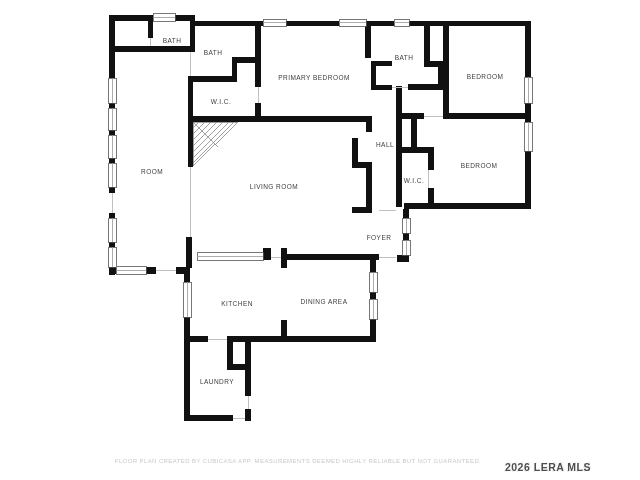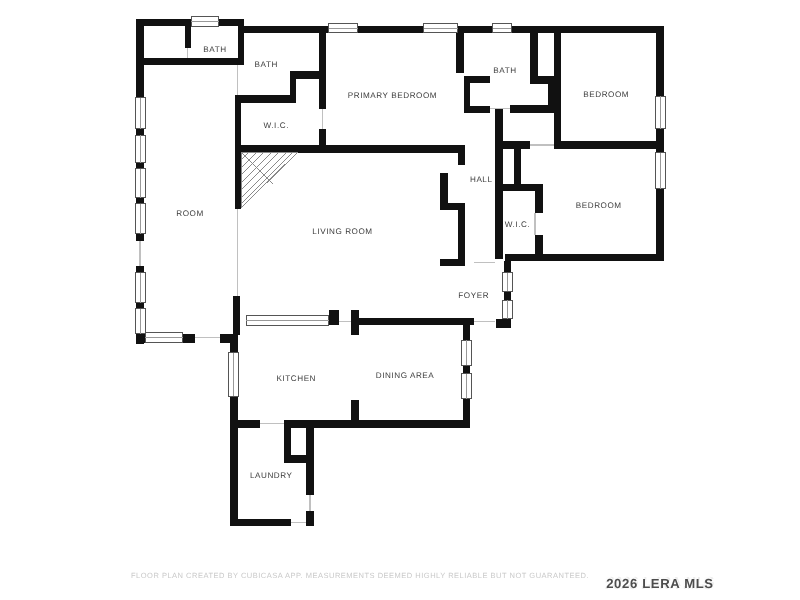--- a/index.html
+++ b/index.html
@@ -1,18 +1,19 @@
 <!DOCTYPE html>
 <html><head>
 <meta charset="utf-8">
 <style>
   html,body{margin:0;padding:0;background:#fff;}
   .canvas{
     position:relative;width:576px;height:480px;background:#ffffff;overflow:hidden;
     font-family:"Liberation Sans", sans-serif;
+    padding-left:20px;
   }
   .plan-svg{position:absolute;left:0;top:0;}
   .room-label{
     position:absolute;transform:translate(-50%,-50%);
     font-size:6.5px;letter-spacing:.45px;color:#3c3c3c;white-space:nowrap;
     font-family:"Liberation Sans", sans-serif;
   }
   .footer-note{
     position:absolute;left:0;right:0;top:458px;text-align:center;
     font-size:6px;letter-spacing:.4px;color:#c9c9c9;white-space:nowrap;

